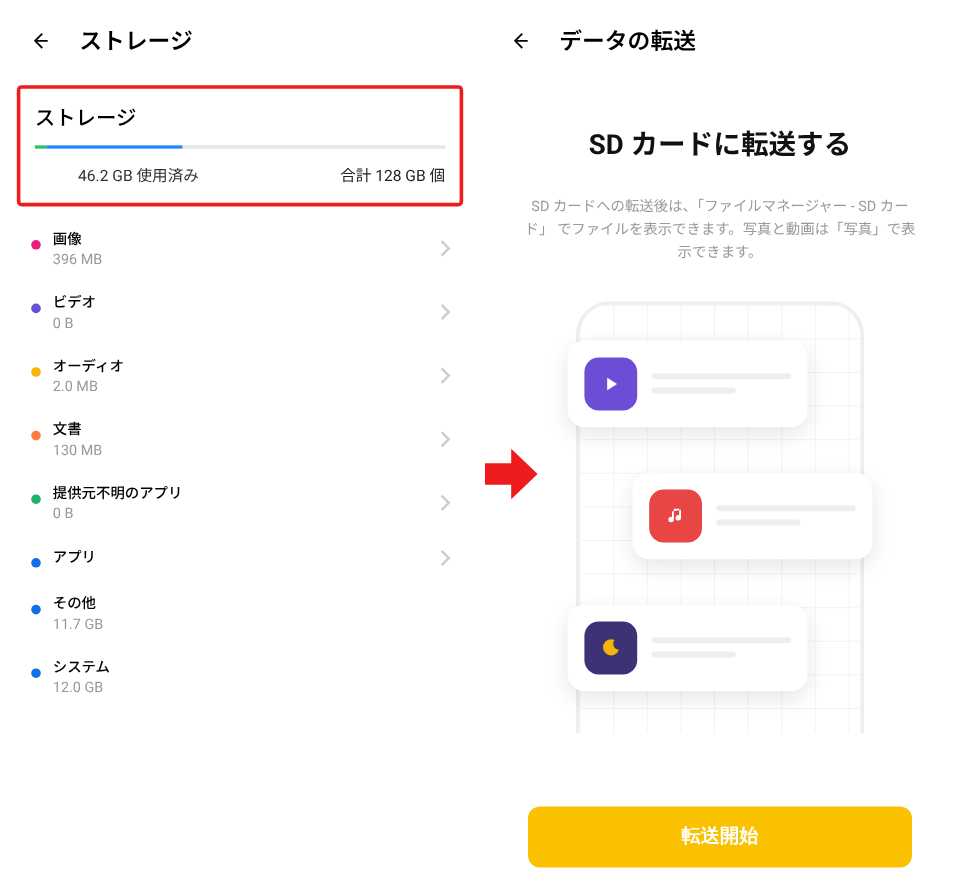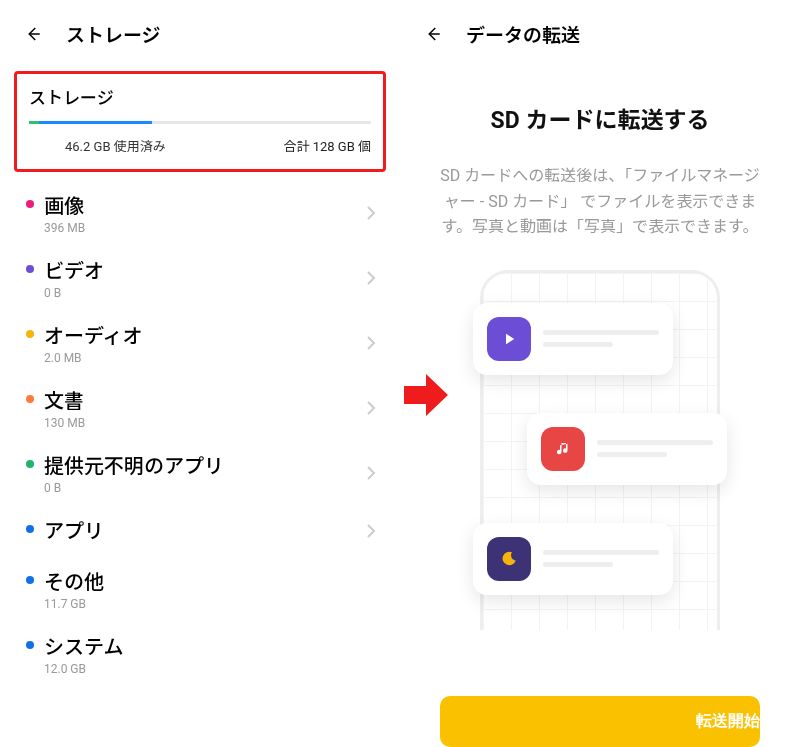--- a/index.html
+++ b/index.html
@@ -80,21 +80,21 @@
     .cat-dot {
       width: 8px;
       height: 8px;
       border-radius: 50%;
       position: absolute;
       left: 26px;
       top: 20px;
     }
     .cat-body { flex: 1; }
     .cat-label {
-      font-size: 20px;
+      font-size: 12px;
       color: #000;
       font-weight: 500;
       margin-bottom: 2px;
     }
     .cat-size {
       font-size: 12px;
       color: #999;
       font-weight: 400;
     }
     .chevron {
@@ -109,21 +109,21 @@
       padding: 0 28px;
       text-align: center;
     }
     .transfer-title {
       font-size: 23px;
       font-weight: 700;
       color: #111;
       margin: 38px 0 28px 0;
     }
     .transfer-desc {
-      font-size: 16px;
+      font-size: 12px;
       color: #999;
       line-height: 1.6;
       padding: 0 6px;
       margin-bottom: 30px;
     }
 
     .phone-illust {
       width: 240px;
       height: 360px;
       margin: 0 auto;
@@ -167,26 +167,26 @@
     .line {
       height: 5px;
       background: #eee;
       border-radius: 3px;
       margin-bottom: 7px;
     }
     .line.short { width: 60%; margin-bottom: 0; }
 
     .transfer-btn {
       position: absolute;
-      bottom: 0;
+      bottom: 24px;
       left: 40px;
       right: 40px;
       background: #f9c100;
       color: #fff;
-      text-align: right;
+      text-align: center;
       padding: 15px 0;
       border-radius: 10px;
       font-size: 16px;
       font-weight: 600;
       border: none;
       cursor: pointer;
     }
 
     
     .red-arrow {

